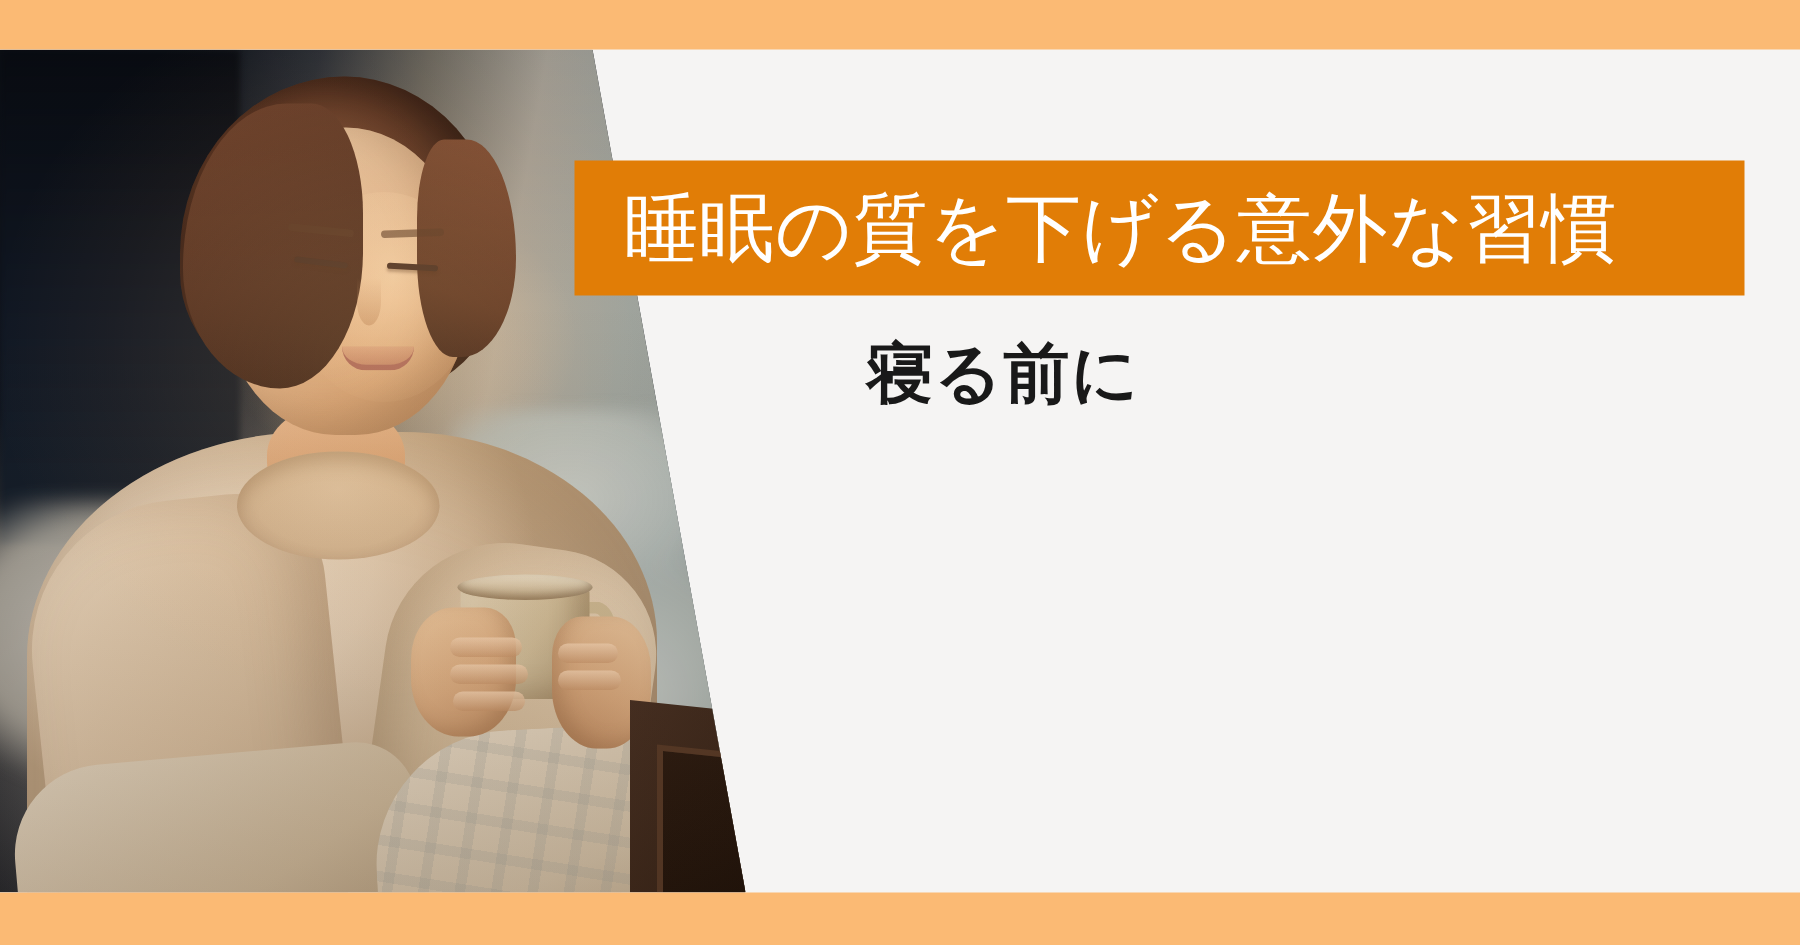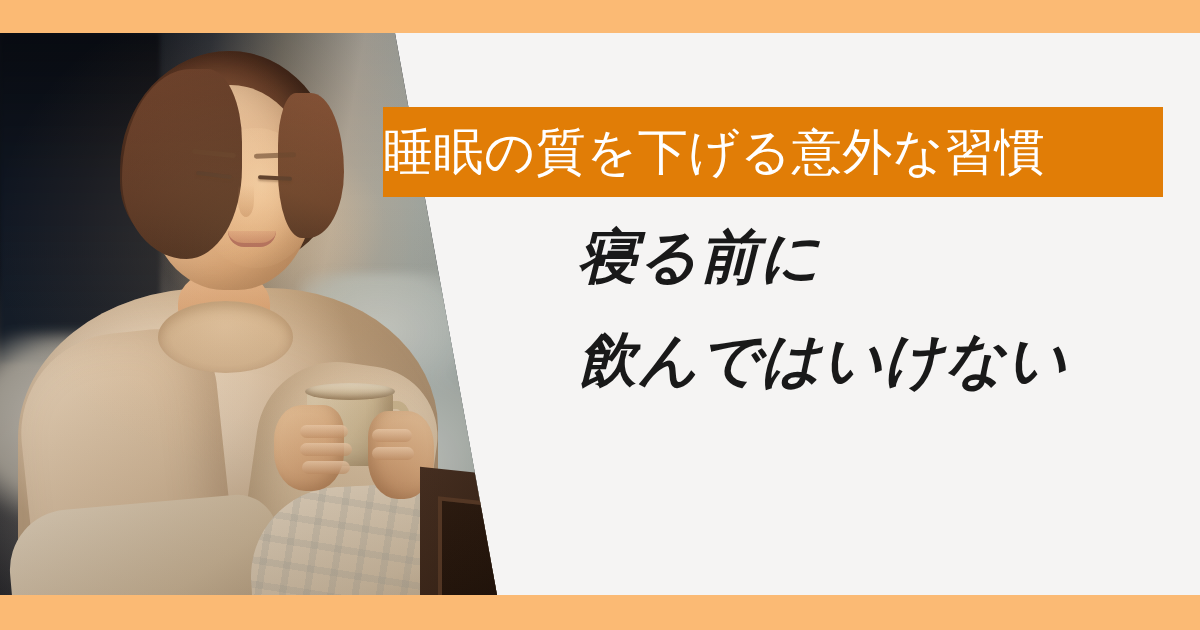--- a/index.html
+++ b/index.html
@@ -303,48 +303,47 @@
   .banner {
     position: absolute;
     left: 383px;
     top: 107px;
     width: 780px;
     height: 90px;
     background: #e17d06;
     z-index: 6;
     display: flex;
     align-items: center;
-    justify-content: flex-start;
+    justify-content: center;
     padding-right: 52px;
   }
   .banner-text {
     color: #ffffff;
     font-size: 50px;
     line-height: 1;
     letter-spacing: 0.5px;
     white-space: nowrap;
     font-weight: 400;
   }
 
   
   .headline {
     position: absolute;
     left: 578px;
     top: 228px;
     z-index: 6;
   }
   .headline-line {
     color: #191919;
-    font-size: 59px;
+    font-size: 44px;
     font-weight: bold;
     line-height: 1;
     letter-spacing: 1px;
     white-space: nowrap;
     margin-bottom: 44px;
-    font-style: italic;
   }
   .headline-line:last-child { margin-bottom: 0; }
 </style>
 </head>
 <body>
 
 <div class="canvas">
 
   <div class="bar-top"></div>
 
@@ -389,18 +388,17 @@
     <div class="nightstand-panel"></div>
     <div class="photo-grade"></div>
   </div>
 
   <div class="banner">
     <span class="banner-text">睡眠の質を下げる意外な習慣</span>
   </div>
 
   <div class="headline">
     <div class="headline-line">寝る前に</div>
-    <div class="headline-line">飲んではいけない</div>
   </div>
 
   <div class="bar-bottom"></div>
 
 </div>
 
 </body></html>

